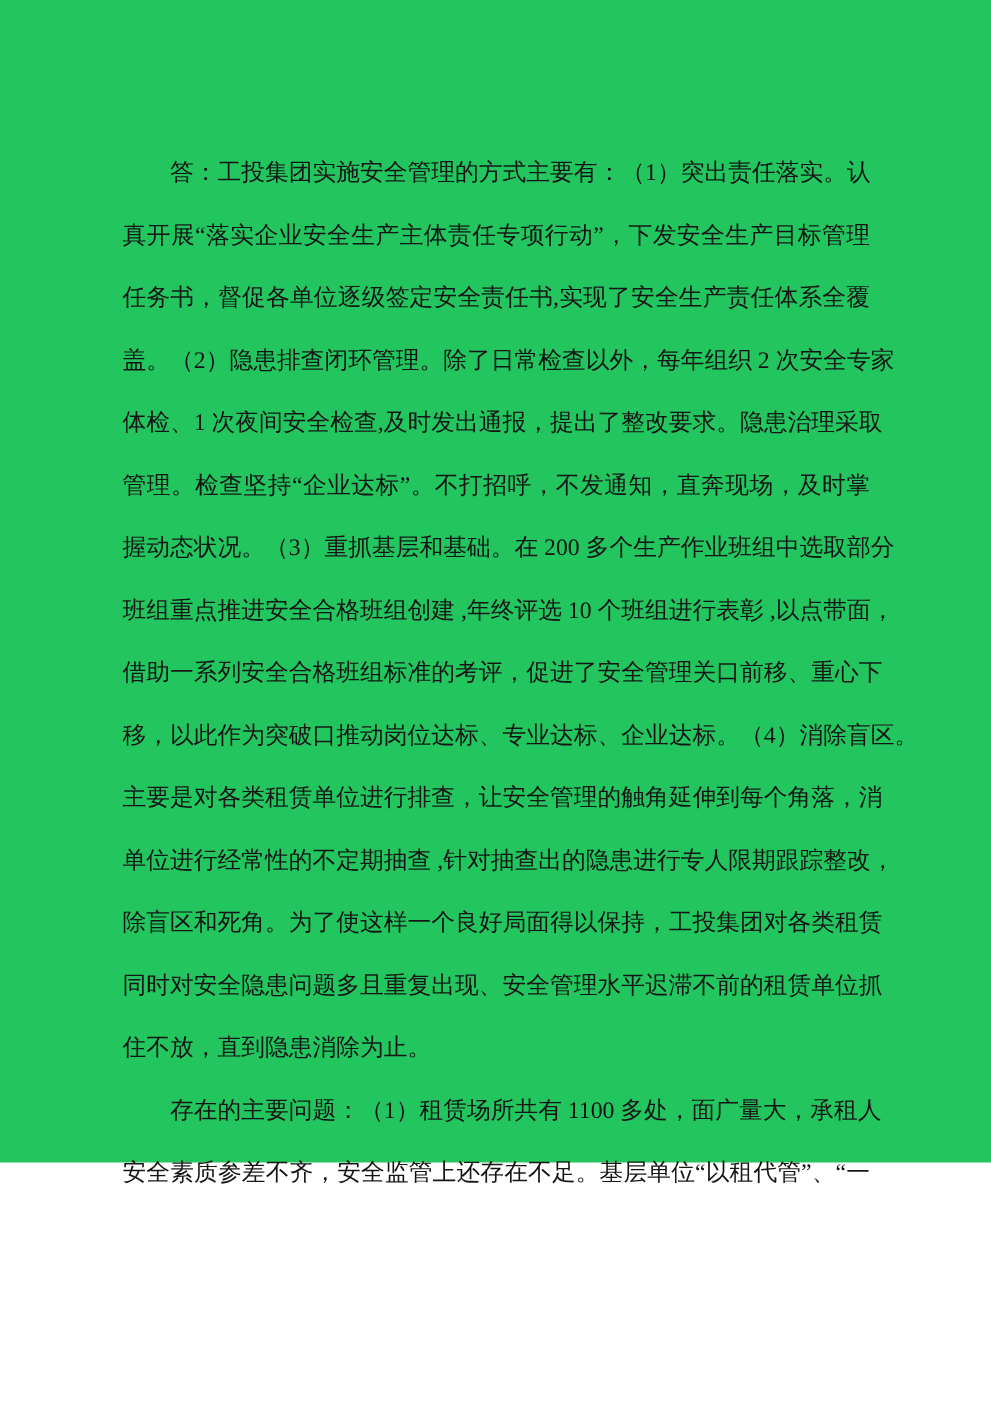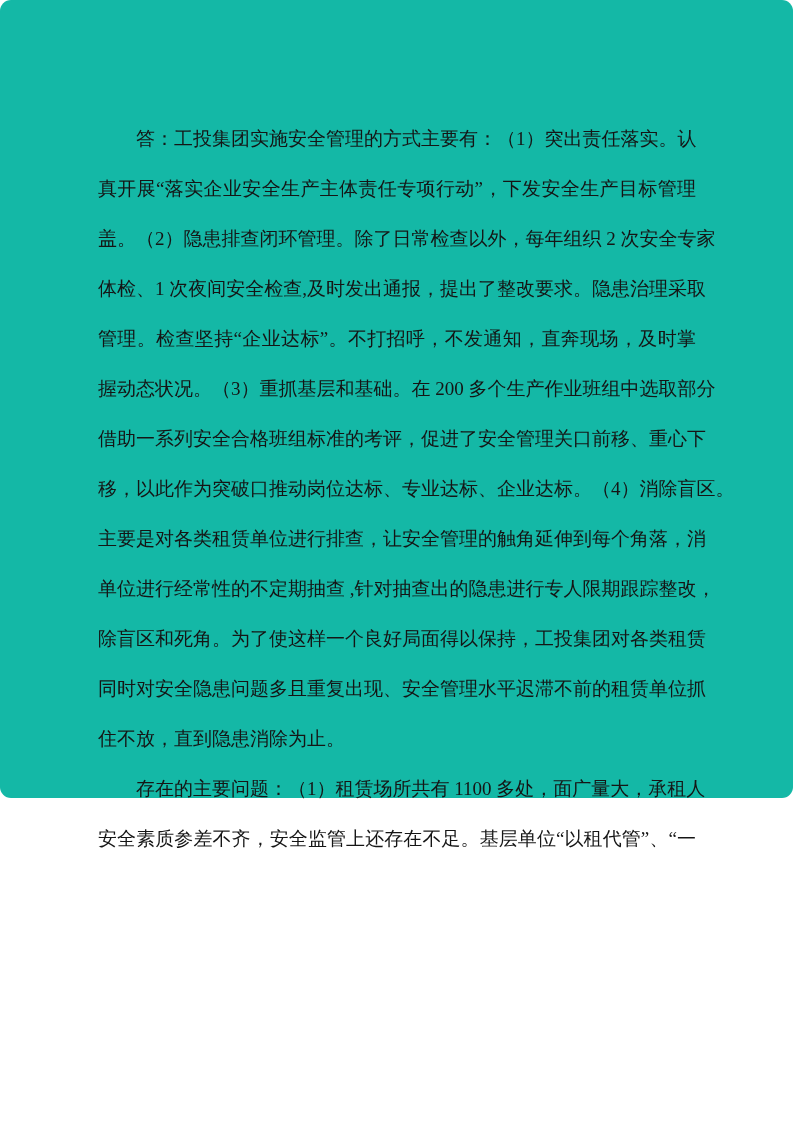--- a/index.html
+++ b/index.html
@@ -8,23 +8,22 @@
   }
   body {
     width: 793px;
     height: 1122px;
     background: #ffffff;
     overflow: hidden;
   }
   .page {
     position: relative;
     width: 793px;
-    height: 798px;
-    background: #14b8a6;
-    border-radius: 11px;
+    height: 930px;
+    background: #22c55e;
   }
   .doc-body {
     position: absolute;
     left: 98px;
     top: 114px;
     width: 598px;
     font-family: "Liberation Serif", "DejaVu Serif", serif;
     font-size: 19px;
     color: #151515;
     font-weight: 400;
@@ -47,24 +46,26 @@
 </style>
 </head>
 <body>
 
 <div class="page">
   <div class="doc-body">
 
     <div class="para">
       <div class="line indent">答：工投集团实施安全管理的方式主要有：（1）突出责任落实。认</div>
       <div class="line">真开展“落实企业安全生产主体责任专项行动”，下发安全生产目标管理</div>
+      <div class="line">任务书，督促各单位逐级签定安全责任书,实现了安全生产责任体系全覆</div>
       <div class="line">盖。（2）隐患排查闭环管理。除了日常检查以外，每年组织 2 次安全专家</div>
       <div class="line">体检、1 次夜间安全检查,及时发出通报，提出了整改要求。隐患治理采取</div>
       <div class="line">管理。检查坚持“企业达标”。不打招呼，不发通知，直奔现场，及时掌</div>
       <div class="line">握动态状况。（3）重抓基层和基础。在 200 多个生产作业班组中选取部分</div>
+      <div class="line">班组重点推进安全合格班组创建 ,年终评选 10 个班组进行表彰 ,以点带面，</div>
       <div class="line">借助一系列安全合格班组标准的考评，促进了安全管理关口前移、重心下</div>
       <div class="line">移，以此作为突破口推动岗位达标、专业达标、企业达标。（4）消除盲区。</div>
       <div class="line">主要是对各类租赁单位进行排查，让安全管理的触角延伸到每个角落，消</div>
       <div class="line">单位进行经常性的不定期抽查 ,针对抽查出的隐患进行专人限期跟踪整改，</div>
       <div class="line">除盲区和死角。为了使这样一个良好局面得以保持，工投集团对各类租赁</div>
       <div class="line">同时对安全隐患问题多且重复出现、安全管理水平迟滞不前的租赁单位抓</div>
       <div class="line para-last">住不放，直到隐患消除为止。</div>
     </div>
 
     <div class="para">

